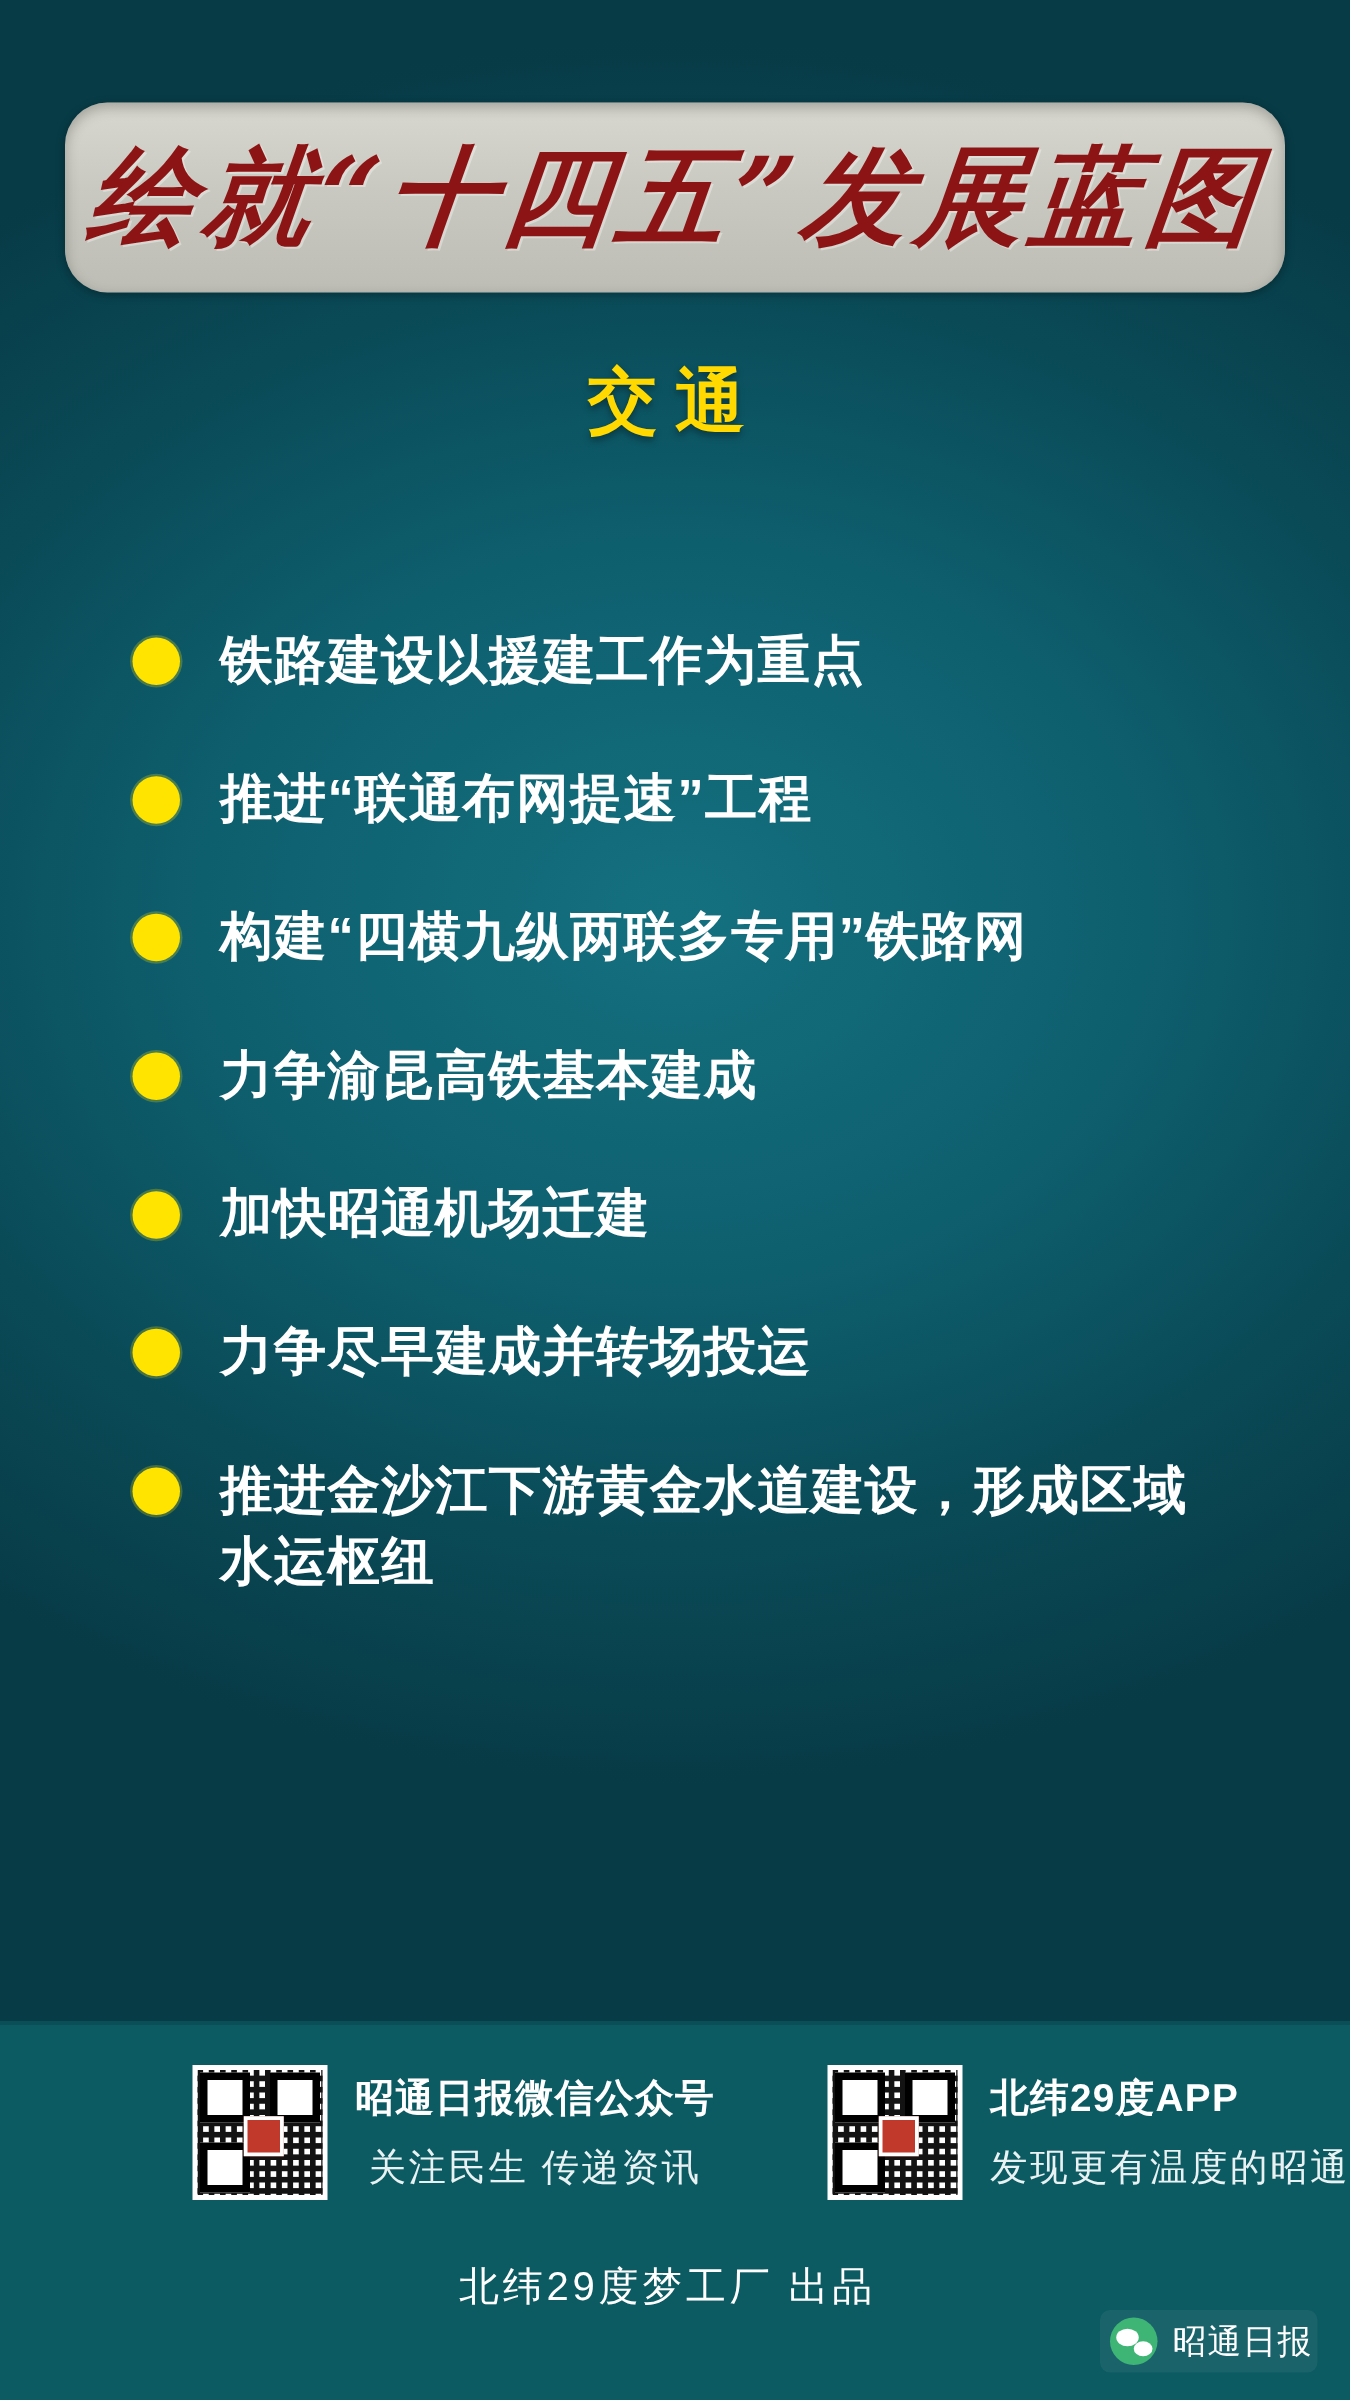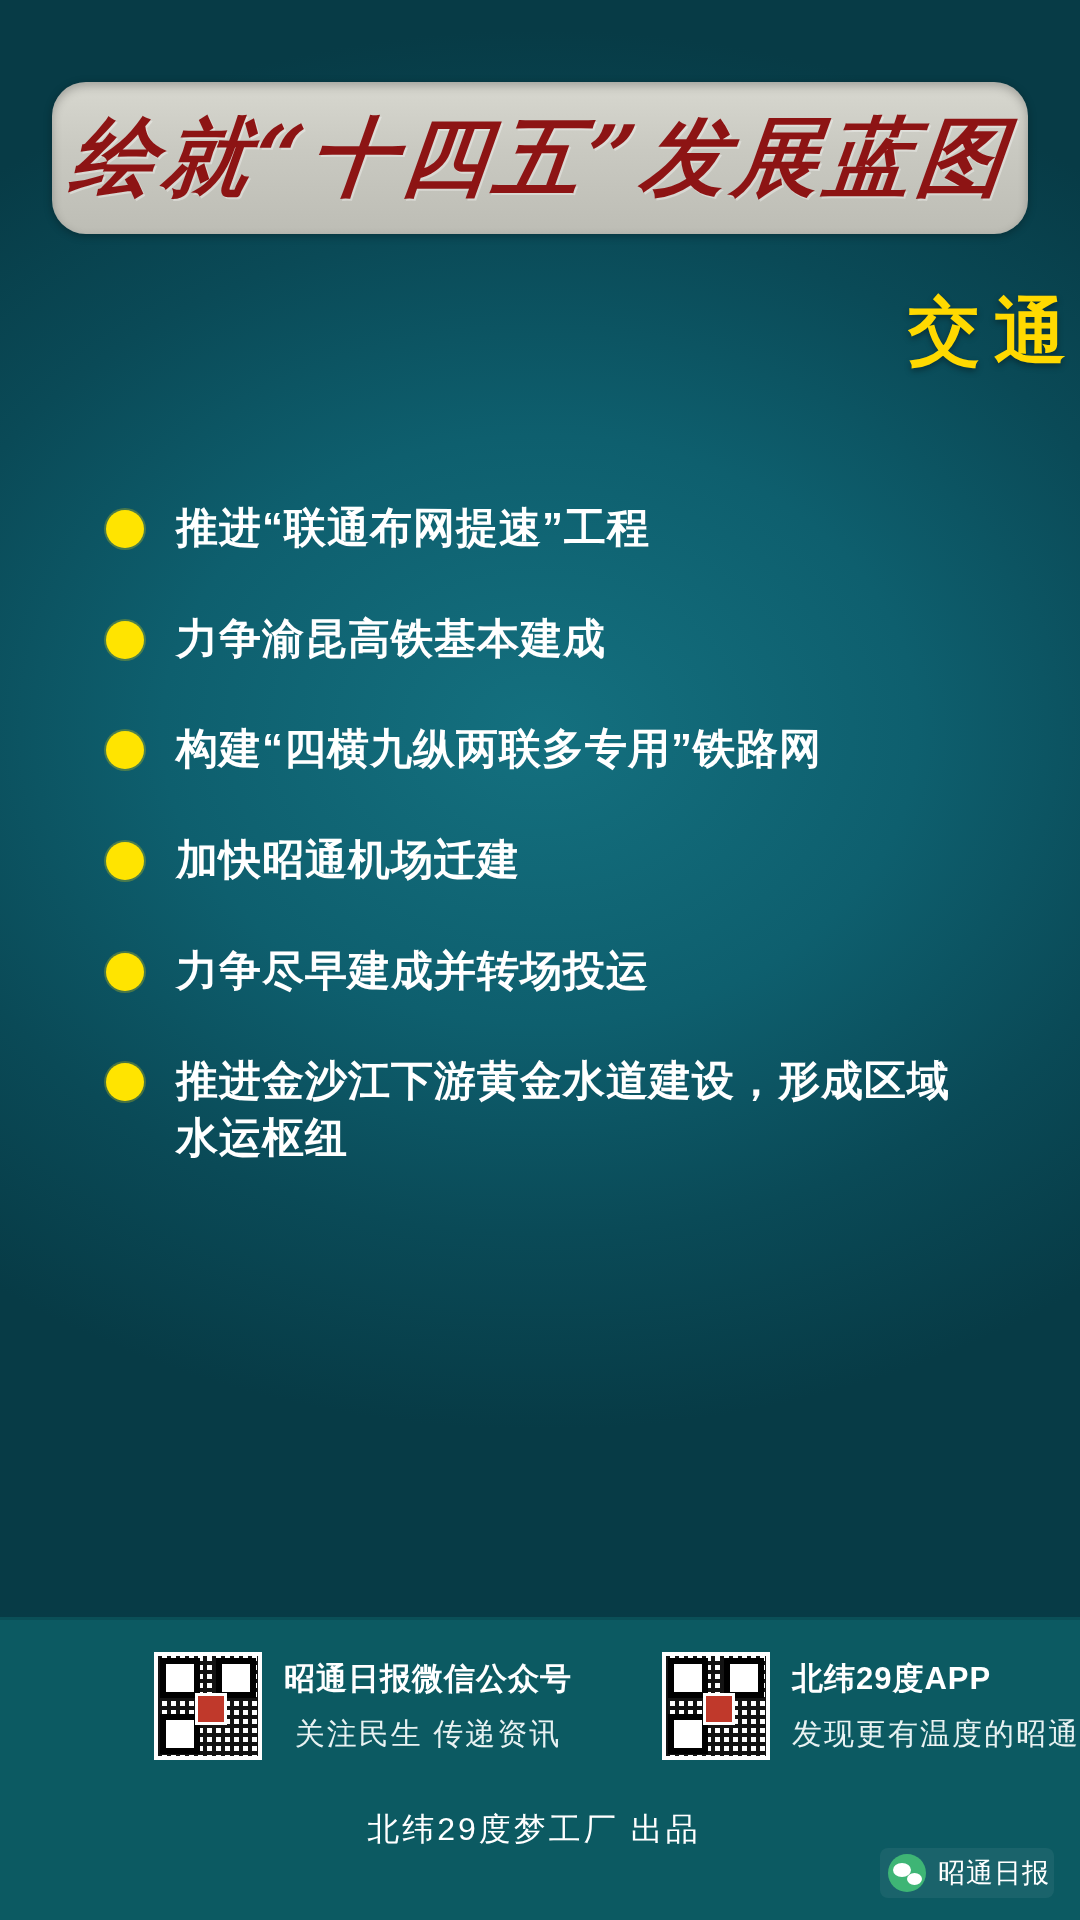--- a/index.html
+++ b/index.html
@@ -46,22 +46,22 @@
     white-space: nowrap;
     text-shadow: 2px 2px 0 rgba(255,255,255,0.35);
     transform: skewX(-6deg);
   }
   
   .section-heading {
     position: absolute;
     top: 284px;
     left: 0;
     width: 1080px;
-    text-align: right;
-    font-size: 72px;
+    text-align: center;
+    font-size: 56px;
     font-weight: 700;
     color: #ffd900;
     letter-spacing: 14px;
     text-shadow: 0 3px 6px rgba(0,0,0,0.35);
   }
   
   .bullet-list {
     position: absolute;
     top: 500px;
     left: 106px;
@@ -219,34 +219,38 @@
 <div class="poster">
 
   <div class="title-plaque">
     <div class="title-text">绘就“十四五”发展蓝图</div>
   </div>
 
   <div class="section-heading">交通</div>
 
   <div class="bullet-list">
 
+    <div class="bullet-item">
+      <span class="bullet-dot"></span>
+      <span class="bullet-text">铁路建设以援建工作为重点</span>
+    </div>
 
     <div class="bullet-item">
       <span class="bullet-dot"></span>
       <span class="bullet-text">推进“联通布网提速”工程</span>
     </div>
 
     <div class="bullet-item">
       <span class="bullet-dot"></span>
+      <span class="bullet-text">构建“四横九纵两联多专用”铁路网</span>
+    </div>
+
+    <div class="bullet-item">
+      <span class="bullet-dot"></span>
       <span class="bullet-text">力争渝昆高铁基本建成</span>
-    </div>
-
-    <div class="bullet-item">
-      <span class="bullet-dot"></span>
-      <span class="bullet-text">构建“四横九纵两联多专用”铁路网</span>
     </div>
 
     <div class="bullet-item">
       <span class="bullet-dot"></span>
       <span class="bullet-text">加快昭通机场迁建</span>
     </div>
 
     <div class="bullet-item">
       <span class="bullet-dot"></span>
       <span class="bullet-text">力争尽早建成并转场投运</span>

